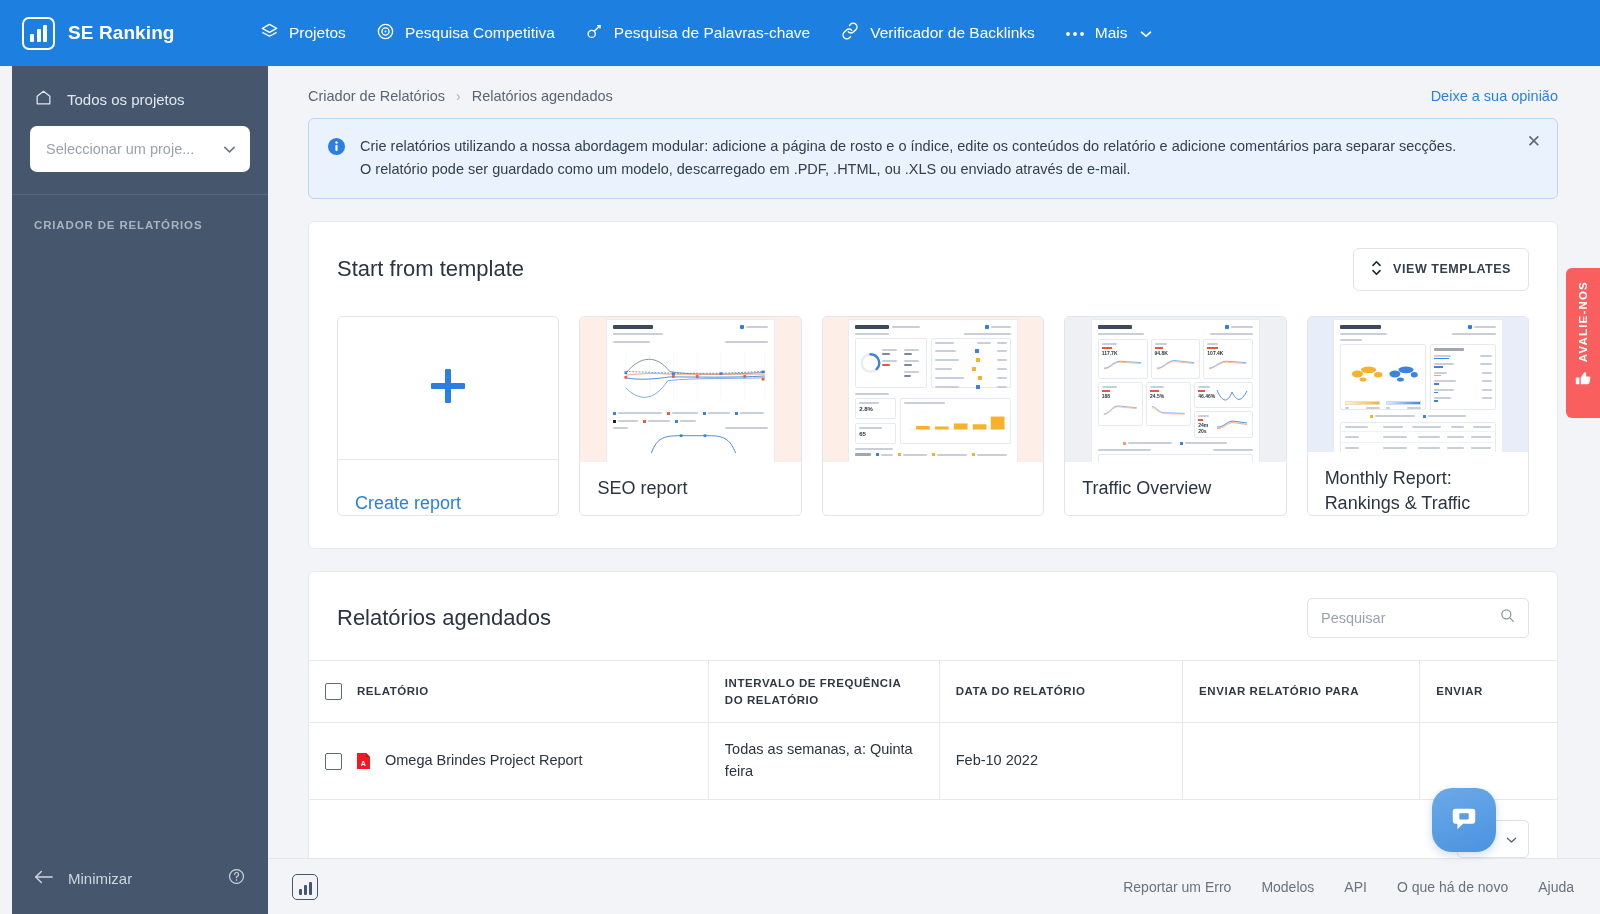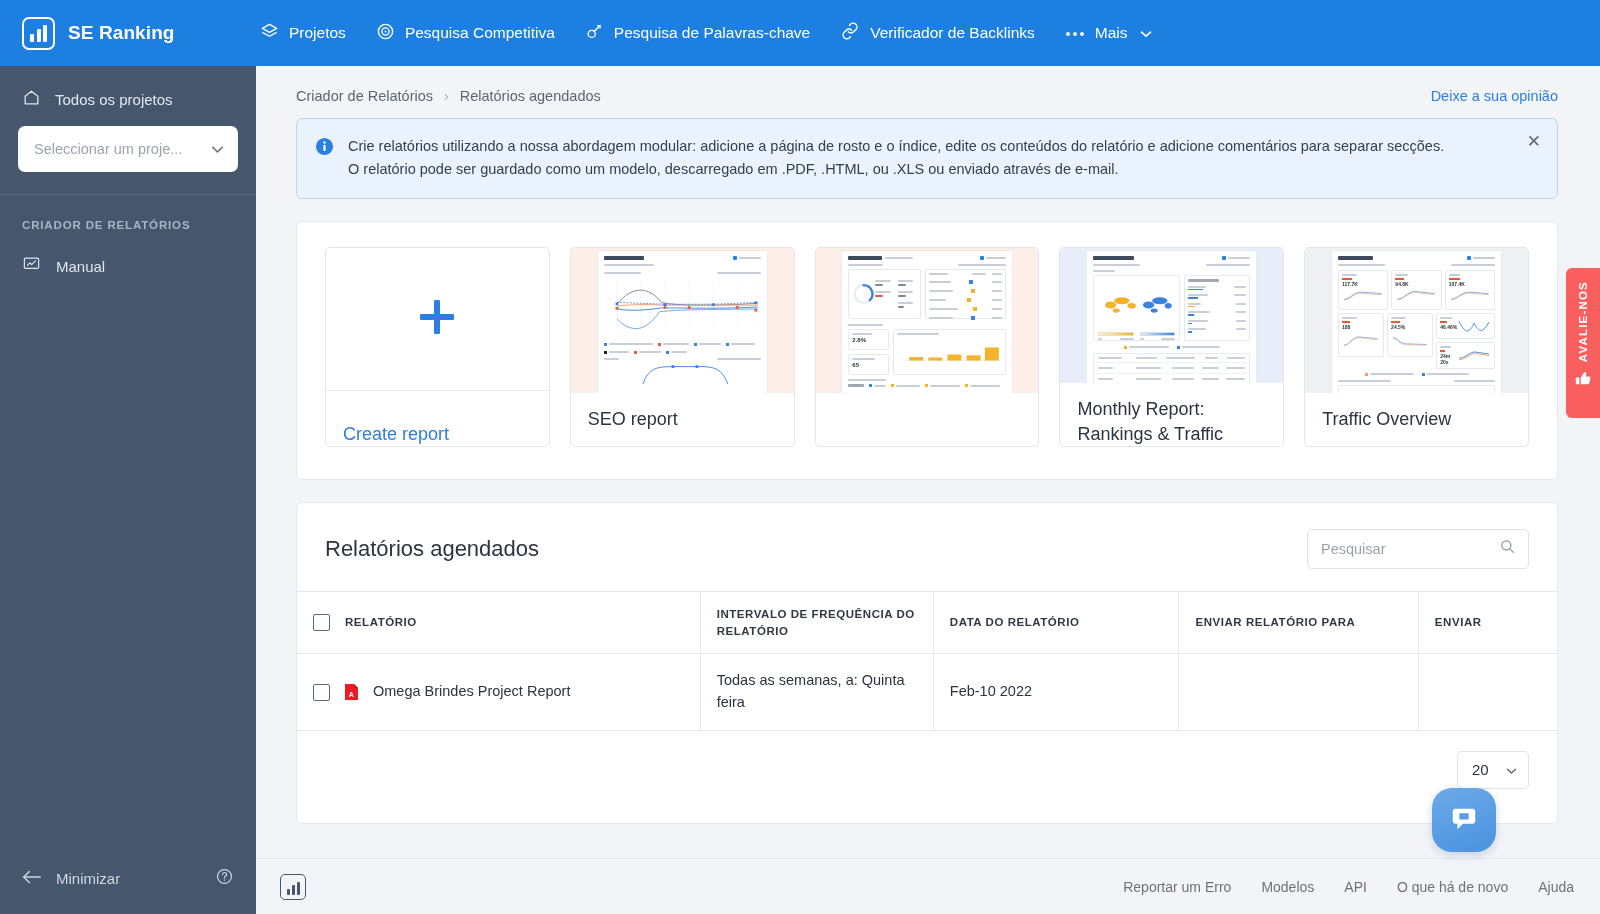--- a/index.html
+++ b/index.html
@@ -40,21 +40,21 @@
   .divider-v { width: 1px; height: 34px; background: rgba(255,255,255,.35); margin-right: 24px; }
   .bell-wrap { position: relative; cursor: pointer; margin-right: 24px; }
   .bell-badge {
     position: absolute; top: -3px; right: -4px; width: 9px; height: 9px; border-radius: 50%;
     background: #3c4a5b; border: 1.5px solid #1d7fe0;
   }
   .balance { color: #fff; font-size: 16px; margin-right: 22px; white-space: nowrap; }
   .avatar { width: 40px; height: 40px; border-radius: 8px; background: #fff; cursor: pointer; }
 
   
-  .body { flex: 1; display: flex; min-height: 0; }
+  .body { flex: 1; display: flex; min-height: 0; margin-left: 12px; }
 
   
   .sidebar {
     width: 256px; flex: 0 0 256px; background: #46566c; display: flex; flex-direction: column;
     position: relative;
   }
   .side-top { padding: 16px 0 0 0; }
   .all-projects { display: flex; align-items: center; gap: 14px; padding: 6px 22px 10px; color: #e2e7ee; font-size: 15px; cursor: pointer; }
   .proj-select {
     margin: 6px 18px 0 18px; height: 46px; background: #fff; border-radius: 7px;
@@ -273,29 +273,20 @@
           <span>
             <svg width="13" height="9" viewBox="0 0 13 9" fill="none" stroke="#6d7885" stroke-width="1.6" stroke-linecap="round" stroke-linejoin="round">
                 <path d="M1.8 2.4L6.5 6.8 11.2 2.4"></path>
               </svg>
           </span>
         </div>
       </div>
       <div class="side-sep"></div>
       <div class="side-section-title">CRIADOR DE RELATÓRIOS</div>
 
-      <div class="side-item">
-        <span>
-          <svg width="19" height="19" viewBox="0 0 24 24" fill="none" stroke="#dfe5ec" stroke-width="1.5">
-              <rect x="3" y="4" width="18" height="13" rx="1.5"></rect>
-              <path d="M7 13l3-3 2.2 2.2L17 7.5" stroke-linecap="round" stroke-linejoin="round"></path>
-            </svg>
-        </span>
-        <span>Manual</span>
-      </div>
 
 
 
       <div class="side-bottom">
         <span>
           <svg width="20" height="16" viewBox="0 0 22 16" fill="none" stroke="#cfd6e0" stroke-width="1.6" stroke-linecap="round" stroke-linejoin="round">
               <path d="M20 8H2"></path>
               <path d="M8 2L2 8l6 6"></path>
             </svg>
         </span>
@@ -329,20 +320,32 @@
               </svg>
           </span>
           <div class="banner-text">
             <div>Crie relatórios utilizando a nossa abordagem modular: adicione a página de rosto e o índice, edite os conteúdos do relatório e adicione comentários para separar secções.</div>
             <div>O relatório pode ser guardado como um modelo, descarregado em .PDF, .HTML, ou .XLS ou enviado através de e-mail.</div>
           </div>
           <span class="banner-close">✕</span>
         </div>
 
         <div class="card">
+          <div class="card-head">
+            <div class="card-title">Start from template</div>
+            <div class="view-templates">
+              <span>
+                <svg width="11" height="16" viewBox="0 0 11 16" fill="none" stroke="#1d2733" stroke-width="1.6" stroke-linecap="round" stroke-linejoin="round">
+                    <path d="M2 5.4L5.5 1.8 9 5.4"></path>
+                    <path d="M2 10.6l3.5 3.6L9 10.6"></path>
+                  </svg>
+              </span>
+              <span>VIEW TEMPLATES</span>
+            </div>
+          </div>
 
           <div class="tpl-grid">
 
             <div class="tpl create">
               <div class="plus"></div>
               <div class="crline"></div>
               <div class="lblwrap">
                 <div class="tpl-label">Create report</div>
               </div>
             </div>
@@ -576,20 +579,118 @@
                           <div class="t-bar" style="width:30px"></div>
                         </div>
                       </div>
                   </div>
                 </div>
               </div>
             </div>
 
             <div class="tpl">
               <div class="tpl-thumb">
+                <div class="thumb" style="background:#eef0f4">
+                  <div class="page">
+                    <div class="t-row" style="justify-content:space-between">
+                        <div class="t-ttl" style="width:22%;background:#3c4a5b"></div>
+                        <div style="display:flex;gap:2px;align-items:center">
+                          <div style="width:4px;height:4px;background:#2b7fe3;border-radius:1px"></div>
+                          <div class="t-bar" style="width:22px"></div>
+                        </div>
+                      </div>
+                    <div class="t-row" style="justify-content:space-between;margin-top:4px">
+                        <div class="t-bar" style="width:30%"></div>
+                        <div class="t-bar" style="width:28%"></div>
+                      </div>
+                    <div style="display:flex;gap:3px;margin-top:4px">
+                      <div class="t-box" style="flex:1;height:40px;padding:3px">
+                        <div class="t-bar" style="width:36%"></div><div style="width:24%;height:2px;background:#e05b3d;margin-top:2px"></div><div style="font-size:5px;font-weight:700;color:#2b3440;margin-top:1px">117.7K</div>
+                        <svg viewBox="0 0 60 16" style="width:100%;height:16px">
+                            <path d="M3 14 C 12 14, 16 4, 26 4 L56 6" fill="none" stroke="#3c82df" stroke-width=".9"></path>
+                            <path d="M3 15 C 12 15, 16 5.5, 26 5.5 L56 7.5" fill="none" stroke="#f0a06a" stroke-width=".9"></path>
+                          </svg>
+                      </div>
+                      <div class="t-box" style="flex:1;height:40px;padding:3px">
+                        <div class="t-bar" style="width:30%"></div><div style="width:20%;height:2px;background:#e05b3d;margin-top:2px"></div><div style="font-size:5px;font-weight:700;color:#2b3440;margin-top:1px">94.8K</div>
+                        <svg viewBox="0 0 60 16" style="width:100%;height:16px">
+                            <path d="M3 14 C 12 14, 18 3, 28 3 L56 6" fill="none" stroke="#3c82df" stroke-width=".9"></path>
+                            <path d="M3 15 C 12 15, 18 4.5, 28 4.5 L56 7.5" fill="none" stroke="#f0a06a" stroke-width=".9"></path>
+                          </svg>
+                      </div>
+                      <div class="t-box" style="flex:1;height:40px;padding:3px">
+                        <div class="t-bar" style="width:26%"></div><div style="width:26%;height:2px;background:#e05b3d;margin-top:2px"></div><div style="font-size:5px;font-weight:700;color:#2b3440;margin-top:1px">107.4K</div>
+                        <svg viewBox="0 0 60 16" style="width:100%;height:16px">
+                            <path d="M3 14 C 12 13, 18 4, 28 4 L56 6" fill="none" stroke="#3c82df" stroke-width=".9"></path>
+                            <path d="M3 15 C 12 14, 18 5.5, 28 5.5 L56 7.5" fill="none" stroke="#f0a06a" stroke-width=".9"></path>
+                          </svg>
+                      </div>
+                    </div>
+                    <div style="display:flex;gap:3px;margin-top:3px">
+                      <div class="t-box" style="flex:1;height:44px;padding:3px">
+                        <div class="t-bar" style="width:40%"></div><div style="width:22%;height:2px;background:#e05b3d;margin-top:2px"></div><div style="font-size:5px;font-weight:700;color:#2b3440;margin-top:1px">188</div>
+                        <svg viewBox="0 0 60 20" style="width:100%;height:20px">
+                            <path d="M3 18 C 12 18, 16 5, 26 5 L56 8" fill="none" stroke="#3c82df" stroke-width=".9"></path>
+                            <path d="M3 19 C 12 19, 16 6.5, 26 6.5 L56 9.5" fill="none" stroke="#f0a06a" stroke-width=".9"></path>
+                          </svg>
+                      </div>
+                      <div class="t-box" style="flex:1;height:44px;padding:3px">
+                        <div class="t-bar" style="width:38%"></div><div style="width:24%;height:2px;background:#e05b3d;margin-top:2px"></div><div style="font-size:5px;font-weight:700;color:#2b3440;margin-top:1px">24.5%</div>
+                        <svg viewBox="0 0 60 20" style="width:100%;height:20px">
+                            <path d="M3 6 C 10 6, 13 16, 24 16 L56 17" fill="none" stroke="#3c82df" stroke-width=".9"></path>
+                            <path d="M3 8 C 10 8, 13 17.5, 24 17.5 L56 18.5" fill="none" stroke="#f0a06a" stroke-width=".9"></path>
+                          </svg>
+                      </div>
+                      <div style="flex:1;display:flex;flex-direction:column;gap:3px">
+                        <div class="t-box" style="flex:1;padding:3px;display:flex">
+                            <div style="flex:1">
+                              <div class="t-bar" style="width:70%"></div>
+                              <div style="width:40%;height:2px;background:#e05b3d;margin-top:2px"></div>
+                              <div style="font-size:5px;font-weight:700;color:#2b3440;margin-top:1px">46.46%</div>
+                            </div>
+                            <svg viewBox="0 0 34 18" style="width:34px;height:18px">
+                              <path d="M2 4 C 8 18, 13 16, 17 6 C 22 16, 26 16, 32 5" fill="none" stroke="#3c82df" stroke-width=".9"></path>
+                            </svg>
+                          </div>
+                        <div class="t-box" style="flex:1;padding:3px;display:flex">
+                            <div style="flex:1">
+                              <div class="t-bar" style="width:62%"></div>
+                              <div style="width:30%;height:2px;background:#e05b3d;margin-top:2px"></div>
+                              <div style="font-size:5px;font-weight:700;color:#2b3440;margin-top:1px">24m 20s</div>
+                            </div>
+                            <svg viewBox="0 0 34 18" style="width:34px;height:18px">
+                              <path d="M2 12 C 8 13, 12 6, 18 6 L32 8" fill="none" stroke="#3c82df" stroke-width=".9"></path>
+                              <path d="M2 13.5 C 8 14.5, 12 7.5, 18 7.5 L32 9.5" fill="none" stroke="#f0a06a" stroke-width=".9"></path>
+                            </svg>
+                          </div>
+                      </div>
+                    </div>
+                    <div class="t-row" style="justify-content:center;gap:8px;margin-top:4px">
+                        <div style="display:flex;gap:2px;align-items:center">
+                          <div style="width:3px;height:3px;background:#f0a06a"></div>
+                          <div class="t-bar" style="width:44px"></div>
+                        </div>
+                        <div style="display:flex;gap:2px;align-items:center">
+                          <div style="width:3px;height:3px;background:#3c82df"></div>
+                          <div class="t-bar" style="width:42px"></div>
+                        </div>
+                      </div>
+                    <div class="t-row" style="justify-content:space-between;margin-top:4px">
+                        <div class="t-bar" style="width:34%"></div>
+                        <div class="t-bar" style="width:26%"></div>
+                      </div>
+                    <div class="t-box" style="margin-top:3px;height:14px"></div>
+                  </div>
+                </div>
+              </div>
+              <div class="tpl-label">Traffic Overview</div>
+            </div>
+
+            <div class="tpl">
+              <div class="tpl-thumb">
                 <div class="thumb" style="background:#e8edfa">
                   <div class="page">
                     <div class="t-row" style="justify-content:space-between">
                         <div class="t-ttl" style="width:26%;background:#3c4a5b"></div>
                         <div style="display:flex;gap:2px;align-items:center">
                           <div style="width:4px;height:4px;background:#2b7fe3;border-radius:1px"></div>
                           <div class="t-bar" style="width:22px"></div>
                         </div>
                       </div>
                     <div class="t-row" style="justify-content:space-between;margin-top:4px">
@@ -694,118 +795,20 @@
                           <div class="t-bar" style="width:20%;margin-left:14%"></div>
                           <div class="t-bar" style="width:18%;margin-left:6%"></div>
                           <div class="t-bar" style="width:14%;margin-left:3%"></div>
                           <div class="t-bar" style="width:16%;margin-left:3%"></div>
                         </div>
                     </div>
                   </div>
                 </div>
               </div>
               <div class="tpl-label">Monthly Report: Rankings &amp; Traffic</div>
-            </div>
-
-            <div class="tpl">
-              <div class="tpl-thumb">
-                <div class="thumb" style="background:#eef0f4">
-                  <div class="page">
-                    <div class="t-row" style="justify-content:space-between">
-                        <div class="t-ttl" style="width:22%;background:#3c4a5b"></div>
-                        <div style="display:flex;gap:2px;align-items:center">
-                          <div style="width:4px;height:4px;background:#2b7fe3;border-radius:1px"></div>
-                          <div class="t-bar" style="width:22px"></div>
-                        </div>
-                      </div>
-                    <div class="t-row" style="justify-content:space-between;margin-top:4px">
-                        <div class="t-bar" style="width:30%"></div>
-                        <div class="t-bar" style="width:28%"></div>
-                      </div>
-                    <div style="display:flex;gap:3px;margin-top:4px">
-                      <div class="t-box" style="flex:1;height:40px;padding:3px">
-                        <div class="t-bar" style="width:36%"></div><div style="width:24%;height:2px;background:#e05b3d;margin-top:2px"></div><div style="font-size:5px;font-weight:700;color:#2b3440;margin-top:1px">117.7K</div>
-                        <svg viewBox="0 0 60 16" style="width:100%;height:16px">
-                            <path d="M3 14 C 12 14, 16 4, 26 4 L56 6" fill="none" stroke="#3c82df" stroke-width=".9"></path>
-                            <path d="M3 15 C 12 15, 16 5.5, 26 5.5 L56 7.5" fill="none" stroke="#f0a06a" stroke-width=".9"></path>
-                          </svg>
-                      </div>
-                      <div class="t-box" style="flex:1;height:40px;padding:3px">
-                        <div class="t-bar" style="width:30%"></div><div style="width:20%;height:2px;background:#e05b3d;margin-top:2px"></div><div style="font-size:5px;font-weight:700;color:#2b3440;margin-top:1px">94.8K</div>
-                        <svg viewBox="0 0 60 16" style="width:100%;height:16px">
-                            <path d="M3 14 C 12 14, 18 3, 28 3 L56 6" fill="none" stroke="#3c82df" stroke-width=".9"></path>
-                            <path d="M3 15 C 12 15, 18 4.5, 28 4.5 L56 7.5" fill="none" stroke="#f0a06a" stroke-width=".9"></path>
-                          </svg>
-                      </div>
-                      <div class="t-box" style="flex:1;height:40px;padding:3px">
-                        <div class="t-bar" style="width:26%"></div><div style="width:26%;height:2px;background:#e05b3d;margin-top:2px"></div><div style="font-size:5px;font-weight:700;color:#2b3440;margin-top:1px">107.4K</div>
-                        <svg viewBox="0 0 60 16" style="width:100%;height:16px">
-                            <path d="M3 14 C 12 13, 18 4, 28 4 L56 6" fill="none" stroke="#3c82df" stroke-width=".9"></path>
-                            <path d="M3 15 C 12 14, 18 5.5, 28 5.5 L56 7.5" fill="none" stroke="#f0a06a" stroke-width=".9"></path>
-                          </svg>
-                      </div>
-                    </div>
-                    <div style="display:flex;gap:3px;margin-top:3px">
-                      <div class="t-box" style="flex:1;height:44px;padding:3px">
-                        <div class="t-bar" style="width:40%"></div><div style="width:22%;height:2px;background:#e05b3d;margin-top:2px"></div><div style="font-size:5px;font-weight:700;color:#2b3440;margin-top:1px">188</div>
-                        <svg viewBox="0 0 60 20" style="width:100%;height:20px">
-                            <path d="M3 18 C 12 18, 16 5, 26 5 L56 8" fill="none" stroke="#3c82df" stroke-width=".9"></path>
-                            <path d="M3 19 C 12 19, 16 6.5, 26 6.5 L56 9.5" fill="none" stroke="#f0a06a" stroke-width=".9"></path>
-                          </svg>
-                      </div>
-                      <div class="t-box" style="flex:1;height:44px;padding:3px">
-                        <div class="t-bar" style="width:38%"></div><div style="width:24%;height:2px;background:#e05b3d;margin-top:2px"></div><div style="font-size:5px;font-weight:700;color:#2b3440;margin-top:1px">24.5%</div>
-                        <svg viewBox="0 0 60 20" style="width:100%;height:20px">
-                            <path d="M3 6 C 10 6, 13 16, 24 16 L56 17" fill="none" stroke="#3c82df" stroke-width=".9"></path>
-                            <path d="M3 8 C 10 8, 13 17.5, 24 17.5 L56 18.5" fill="none" stroke="#f0a06a" stroke-width=".9"></path>
-                          </svg>
-                      </div>
-                      <div style="flex:1;display:flex;flex-direction:column;gap:3px">
-                        <div class="t-box" style="flex:1;padding:3px;display:flex">
-                            <div style="flex:1">
-                              <div class="t-bar" style="width:70%"></div>
-                              <div style="width:40%;height:2px;background:#e05b3d;margin-top:2px"></div>
-                              <div style="font-size:5px;font-weight:700;color:#2b3440;margin-top:1px">46.46%</div>
-                            </div>
-                            <svg viewBox="0 0 34 18" style="width:34px;height:18px">
-                              <path d="M2 4 C 8 18, 13 16, 17 6 C 22 16, 26 16, 32 5" fill="none" stroke="#3c82df" stroke-width=".9"></path>
-                            </svg>
-                          </div>
-                        <div class="t-box" style="flex:1;padding:3px;display:flex">
-                            <div style="flex:1">
-                              <div class="t-bar" style="width:62%"></div>
-                              <div style="width:30%;height:2px;background:#e05b3d;margin-top:2px"></div>
-                              <div style="font-size:5px;font-weight:700;color:#2b3440;margin-top:1px">24m 20s</div>
-                            </div>
-                            <svg viewBox="0 0 34 18" style="width:34px;height:18px">
-                              <path d="M2 12 C 8 13, 12 6, 18 6 L32 8" fill="none" stroke="#3c82df" stroke-width=".9"></path>
-                              <path d="M2 13.5 C 8 14.5, 12 7.5, 18 7.5 L32 9.5" fill="none" stroke="#f0a06a" stroke-width=".9"></path>
-                            </svg>
-                          </div>
-                      </div>
-                    </div>
-                    <div class="t-row" style="justify-content:center;gap:8px;margin-top:4px">
-                        <div style="display:flex;gap:2px;align-items:center">
-                          <div style="width:3px;height:3px;background:#f0a06a"></div>
-                          <div class="t-bar" style="width:44px"></div>
-                        </div>
-                        <div style="display:flex;gap:2px;align-items:center">
-                          <div style="width:3px;height:3px;background:#3c82df"></div>
-                          <div class="t-bar" style="width:42px"></div>
-                        </div>
-                      </div>
-                    <div class="t-row" style="justify-content:space-between;margin-top:4px">
-                        <div class="t-bar" style="width:34%"></div>
-                        <div class="t-bar" style="width:26%"></div>
-                      </div>
-                    <div class="t-box" style="margin-top:3px;height:14px"></div>
-                  </div>
-                </div>
-              </div>
-              <div class="tpl-label">Traffic Overview</div>
             </div>
 
           </div>
         </div>
 
         <div class="card">
           <div class="tbl-head">
             <div class="card-title">Relatórios agendados</div>
             <div class="search-box">
               <input type="text" placeholder="Pesquisar" style="">

